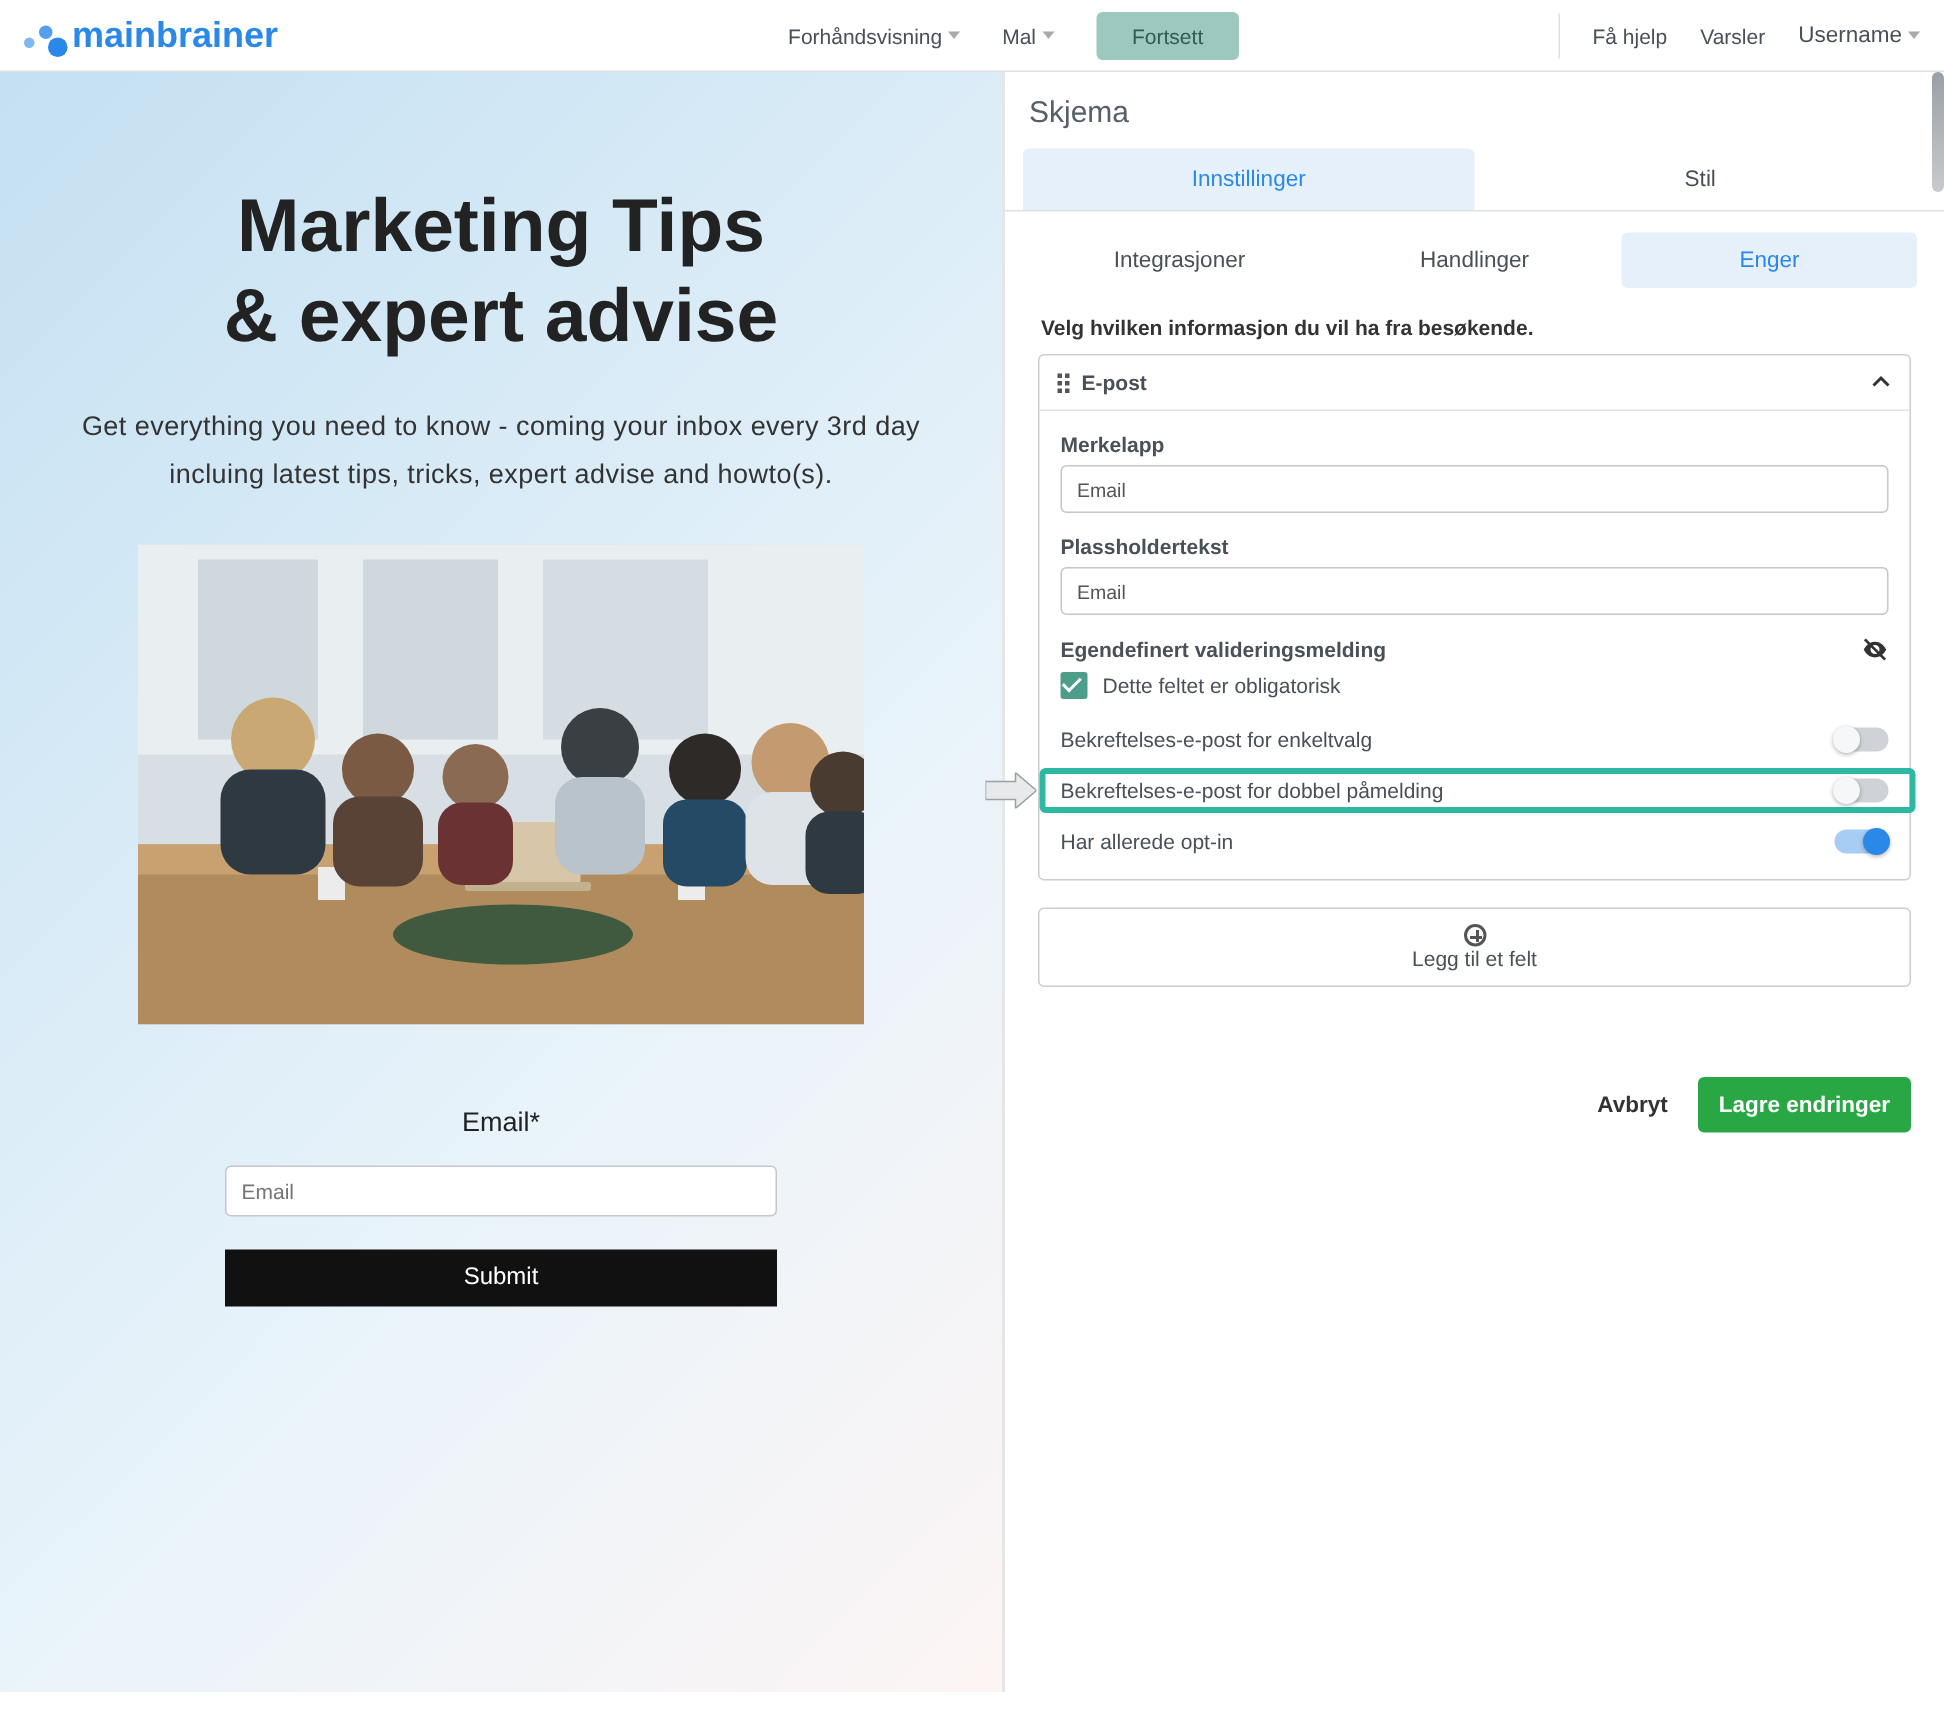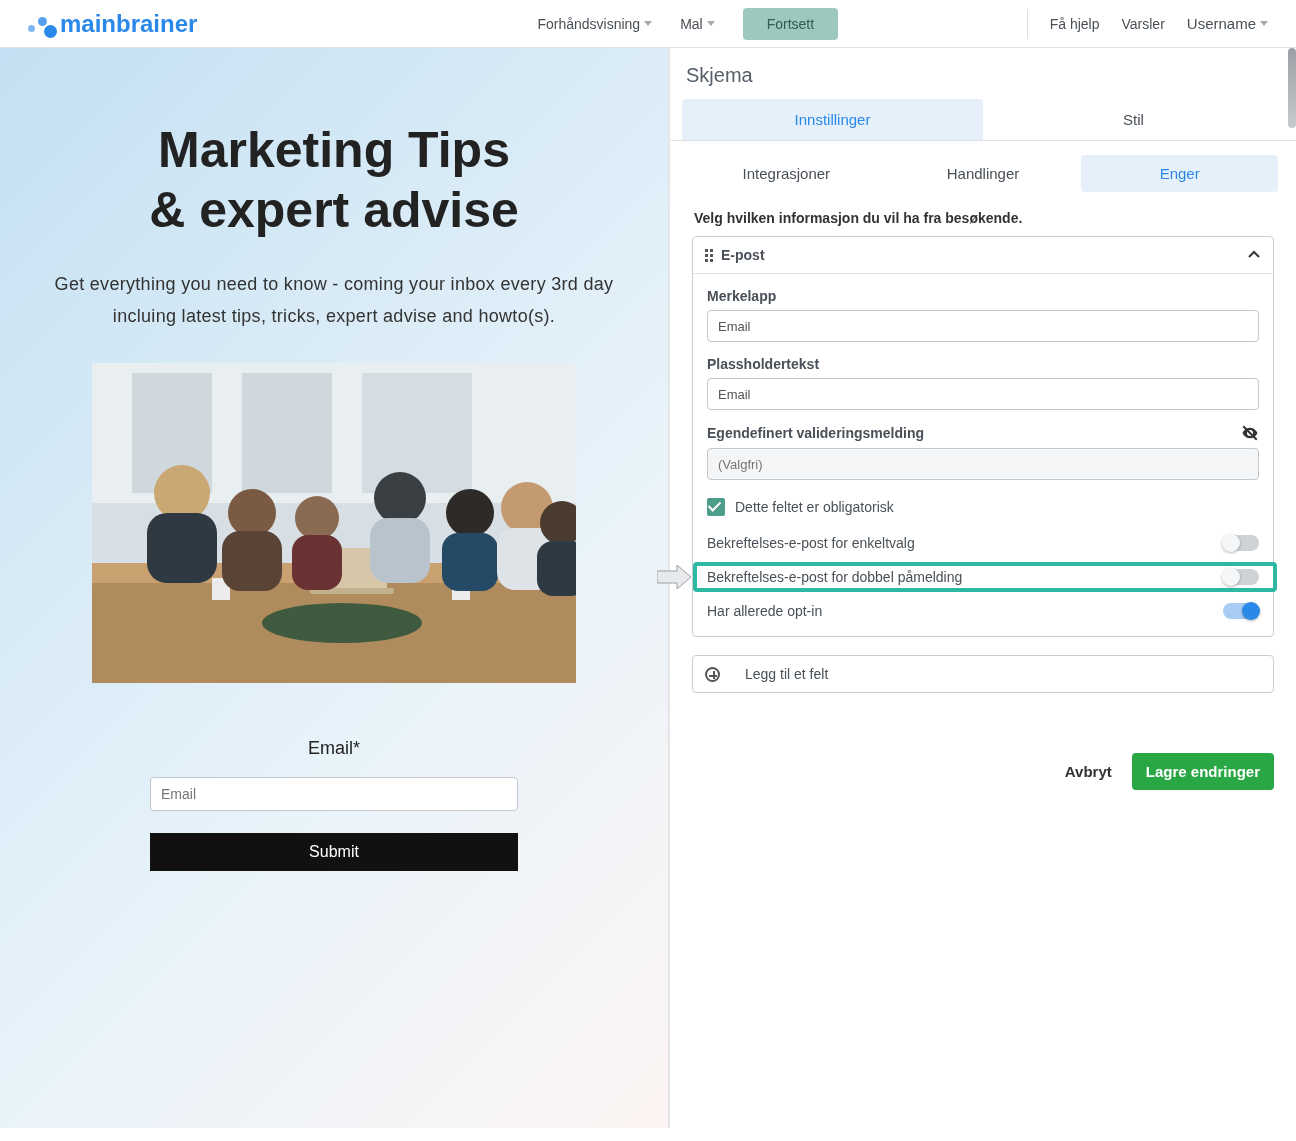--- a/index.html
+++ b/index.html
@@ -6,21 +6,21 @@
     --blue:#2a88e8;
     --teal:#4d9d8b;
     --teal-border:#2db8a3;
     --green:#29a745;
     --gray-text:#495057;
     --border:#dee2e6;
   }
   *{box-sizing:border-box;}
   body{margin:0;font-family:"Segoe UI",Arial,sans-serif;color:#495057;background:#fff;width:1296px;}
   
-  .topbar{display:flex;align-items:center;height:48px;padding:0 28px;border-bottom:1px solid var(--border);}
+  .topbar{display:flex;align-items:center;height:48px;padding:0 16px;border-bottom:1px solid var(--border);}
   .logo{display:flex;align-items:center;gap:6px;font-size:24px;font-weight:600;color:#2a88e8;}
   .logo .dots{position:relative;width:26px;height:26px;}
   .logo .dots span{position:absolute;background:#2a88e8;border-radius:50%;}
   .logo .d1{width:7px;height:7px;left:0;top:14px;opacity:.6;}
   .logo .d2{width:9px;height:9px;left:10px;top:6px;opacity:.8;}
   .logo .d3{width:13px;height:13px;left:16px;top:14px;}
   .logo-text b{font-weight:700;}
   .nav-center{display:flex;gap:28px;margin-left:340px;align-items:center;}
   .nav-link{font-size:14px;color:#495057;display:flex;align-items:center;gap:4px;}
   .caret{width:0;height:0;border-left:4px solid transparent;border-right:4px solid transparent;border-top:5px solid #aaa;}
@@ -66,21 +66,21 @@
   .toggle-row{display:flex;align-items:center;justify-content:space-between;font-size:14px;padding:7px 0;gap:40px;}
   .switch{width:36px;height:16px;border-radius:10px;position:relative;}
   .switch .knob{width:18px;height:18px;border-radius:50%;position:absolute;top:-1px;box-shadow:0 1px 3px rgba(0,0,0,.3);}
   .switch.off{background:#cfd3d7;}
   .switch.off .knob{left:-1px;background:#f6f7f8;}
   .switch.on{background:#a8cdf4;}
   .switch.on .knob{right:-1px;background:var(--blue);}
   .highlight-wrap{position:relative;margin:4px -14px;padding:0 14px;text-align:center;}
   .highlight-wrap .hl-border{position:absolute;left:0;right:-4px;top:0;bottom:0;border:4px solid var(--teal-border);border-radius:4px;pointer-events:none;}
   .pointer{position:absolute;left:-36px;top:50%;transform:translateY(-50%);}
-  .add-field{margin:18px 22px 0;border:1px solid #c9ced3;border-radius:4px;padding:10px 12px;font-size:14px;display:flex;align-items:center;gap:25px;cursor:pointer;}
+  .add-field{margin:18px 22px 0;border:1px solid #c9ced3;border-radius:4px;padding:10px 12px;font-size:14px;display:flex;align-items:center;gap:0;cursor:pointer;flex-direction:column;}
   .plus-circ{width:15px;height:15px;border:2px solid #555;border-radius:50%;position:relative;}
   .plus-circ::before,.plus-circ::after{content:"";position:absolute;background:#555;}
   .plus-circ::before{left:6px;top:2px;width:2px;height:8px;}
   .plus-circ::after{left:6px;top:2px;width:2px;height:8px;transform:translate(-4px,4px) rotate(90deg);transform-origin:center;}
   .plus-circ::after{left:2px;top:6px;width:8px;height:2px;transform:none;}
   .actions{display:flex;justify-content:flex-end;gap:20px;align-items:center;padding:60px 22px 0;}
   .cancel{font-size:15px;font-weight:600;color:#333;cursor:pointer;}
   .save{background:var(--green);color:#fff;border:none;border-radius:4px;padding:10px 14px;font-size:15px;font-weight:600;cursor:pointer;}
   .eye-off-icon{width:18px;height:18px;}
 </style>
@@ -203,21 +203,20 @@
         <input class="text-input" value="Email" style="">
         <div class="field-label">Plassholdertekst</div>
         <input class="text-input" value="Email" style="">
         <div class="field-label">
           <span>Egendefinert valideringsmelding</span>
           <svg class="eye-off-icon" viewBox="0 0 24 24">
               <path fill="#333" d="M12 5c-7 0-10 7-10 7s3 7 10 7 10-7 10-7-3-7-10-7zm0 11a4 4 0 110-8 4 4 0 010 8z"></path>
               <line x1="3" y1="3" x2="21" y2="21" stroke="#333" stroke-width="2.5"></line>
             </svg>
         </div>
-        <input class="text-input disabled" disabled="" placeholder="(Valgfri)" style="">
         <div class="chk-row">
           <span class="chk"></span>
           <span>Dette feltet er obligatorisk</span>
         </div>
         <div class="toggle-row">
           <span>Bekreftelses-e-post for enkeltvalg</span>
           <span class="switch off">
               <span class="knob"></span>
             </span>
         </div>

